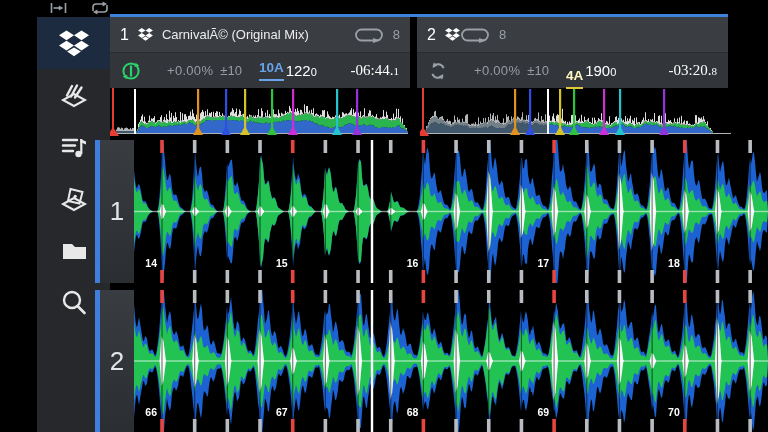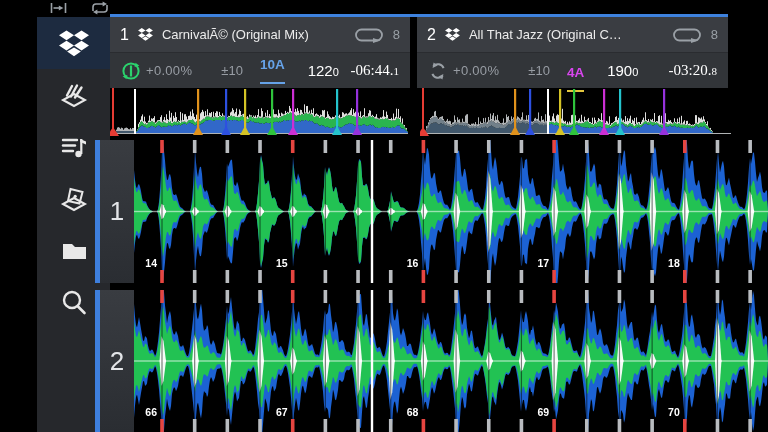--- a/index.html
+++ b/index.html
@@ -17,24 +17,24 @@
   
   .deck{position:absolute;top:17px;height:71px;}
   .deck1{left:110px;width:300px;}
   .deck2{left:417px;width:311px;}
   .title-row{height:35px;background:#3a3d42;display:flex;align-items:center;padding:0 10px;box-sizing:border-box;}
   .info-row{height:36px;background:#323539;border-top:1px solid #2a2c30;box-sizing:border-box;
             display:flex;align-items:center;padding:0 11px;}
   .deck-num{font-size:16px;color:#fff;margin-right:9px;}
   .title{flex:1;font-size:13px;color:#ececec;white-space:nowrap;overflow:hidden;margin-left:9px;}
   .loop-count{font-size:13px;color:#9aa0a6;margin-left:9px;}
-  .pitch{font-size:13px;color:#989da4;margin-left:5px;letter-spacing:.3px;}
-  .range{font-size:13px;color:#989da4;margin-left:29px;}
-  .keybox{margin-left:17px;font-size:13.5px;font-weight:bold;padding-bottom:10px;border-bottom:2.5px solid;}
-  .bpm{margin-left:23px;color:#fff;font-size:15px;}
+  .pitch{font-size:13px;color:#989da4;margin-left:26px;letter-spacing:.3px;}
+  .range{font-size:13px;color:#989da4;margin-left:7px;}
+  .keybox{margin-left:17px;font-size:13.5px;font-weight:bold;padding-bottom:4px;border-bottom:2.5px solid;}
+  .bpm{margin-left:2px;color:#fff;font-size:15px;}
   .small-digit{font-size:11px;}
   .time{margin-left:auto;color:#fff;font-size:15px;font-family:Liberation Serif, serif;}
   
   .ov{position:absolute;top:88px;height:48px;}
   
   .row{position:absolute;left:95px;width:673px;background:#000;}
   .row1{top:140px;height:143px;}
   .row2{top:290px;height:142px;}
   .rowlabel{position:absolute;left:0;top:0;width:39px;height:100%;}
   .bluebar{position:absolute;left:0;top:0;width:5px;height:100%;background:#3e7fdd;}
@@ -148,39 +148,38 @@
   </div>
 
   <div class="deck deck2">
     <div class="title-row">
       <span class="deck-num">2</span>
       <svg width="15" height="13" viewBox="0 0 24 21">
         <path fill="#fff" d="M6 0 L12 3.9 L6 7.8 L0 3.9 Z M18 0 L24 3.9 L18 7.8 L12 3.9 Z
           M6 8.2 L12 12.1 L6 16 L0 12.1 Z M18 8.2 L24 12.1 L18 16 L12 12.1 Z
           M6.5 16.9 L12 20.6 L17.5 16.9 L12 13.6 Z"></path>
       </svg>
-      <span class="title">All That Jazz (Original C…</span>
       <svg width="30" height="16" viewBox="0 0 30 16">
         <rect x="2" y="2.5" width="26" height="11" rx="5.5" fill="none" stroke="#9aa0a6" stroke-width="1.8"></rect>
         <polygon points="19,11 26.5,13.5 19,16" fill="#9aa0a6"></polygon>
       </svg>
       <span class="loop-count">8</span>
     </div>
     <div class="info-row">
       <svg width="20" height="20" viewBox="0 0 20 20">
         <g fill="none" stroke="#9aa0a6" stroke-width="2">
           <path d="M15.6,7.2 A6.4,6.4 0 0 0 5.2,5.0"></path>
           <path d="M4.4,12.8 A6.4,6.4 0 0 0 14.8,15.0"></path>
         </g>
         <polygon points="5.6,1.4 4.6,7.0 9.6,4.4" fill="#9aa0a6"></polygon>
         <polygon points="14.4,18.6 15.4,13.0 10.4,15.6" fill="#9aa0a6"></polygon>
       </svg>
       <span class="pitch">+0.00%</span>
       <span class="range">±10</span>
-      <span class="keybox" style="color: #d946ef; border-bottom-color: rgb(227, 198, 62); margin-top: 15px;">4A</span>
+      <span class="keybox" style="color: #fef9c3; border-bottom-color: rgb(227, 198, 62); margin-top: 15px;">4A</span>
       <span class="bpm"><span>190</span><span class="small-digit">0</span></span>
       <span class="time"><span>-03:20.</span><span class="small-digit">8</span></span>
     </div>
   </div>
 
   <svg id="ov0" class="ov" style="left:110px" width="300" height="48">
       <path d="M25.5,45L25.5,45M26.5,45L26.5,43.81224880597244M27.5,45L27.5,42.82602371138831M28.5,45L28.5,41.344909402169286M29.5,45L29.5,39.4787708076338M30.5,45L30.5,38.44899031923463M31.5,45L31.5,37.64444866664708M32.5,45L32.5,37.51336460597813M33.5,45L33.5,38.2900436449796M34.5,45L34.5,38.785040288046005M35.5,45L35.5,38.900754051283M36.5,45L36.5,39.9733827162534M37.5,45L37.5,40M38.5,45L38.5,39.11258529424667M39.5,45L39.5,39.37463015317917M40.5,45L40.5,38.37959569692612M41.5,45L41.5,37.90073436498642M42.5,45L42.5,37.99946702718735M43.5,45L43.5,38.6532350897789M44.5,45L44.5,38.81195117235184M45.5,45L45.5,39.507025516033174M46.5,45L46.5,38.505385506153104M47.5,45L47.5,38.04378091096878M48.5,45L48.5,37.11190348863602M49.5,45L49.5,37.723134219646454M50.5,45L50.5,38.47351876497269M51.5,45L51.5,39.216676723957065M52.5,45L52.5,38.876832568645476M53.5,45L53.5,38.49133123159409M54.5,45L54.5,38.74108761548996M55.5,45L55.5,38.84266082048416M56.5,45L56.5,38.84332040548325M57.5,45L57.5,38.22824723124504M58.5,45L58.5,37.156457275152206M59.5,45L59.5,37.94489515423775M60.5,45L60.5,37.208414608240126M61.5,45L61.5,38.2148581802845M62.5,45L62.5,38.045864111185075M63.5,45L63.5,37.382414638996124M64.5,45L64.5,36.74365364313125M65.5,45L65.5,37.159968483448026M66.5,45L66.5,36.78459590673447M67.5,45L67.5,37.303422319889066M68.5,45L68.5,36.424602216482164M69.5,45L69.5,36.864355796575545M70.5,45L70.5,37.72222411036491M71.5,45L71.5,36.75004879832268M72.5,45L72.5,36.33622516989708M73.5,45L73.5,35.76545256972313M74.5,45L74.5,35.55470296740532M75.5,45L75.5,35.88176349997521M76.5,45L76.5,36.78470179438591M77.5,45L77.5,35.92376365661622M78.5,45L78.5,35.07307491898537M79.5,45L79.5,34.38847709298134M80.5,45L80.5,34.72398057579994M81.5,45L81.5,35.37077251076698M82.5,45L82.5,35.47803309559822M83.5,45L83.5,36.25747950673104M84.5,45L84.5,37.14469528794289M85.5,45L85.5,37.18366535305977M86.5,45L86.5,36.263949996232995M87.5,45L87.5,36.607141643762596M88.5,45L88.5,37.34353302121163M89.5,45L89.5,36.272257292270666M90.5,45L90.5,36.28270837068558M91.5,45L91.5,35.346999520063406M92.5,45L92.5,35.23916746973992M93.5,45L93.5,34.46873337626458M94.5,45L94.5,33.92210604548455M95.5,45L95.5,32.83907455801965M96.5,45L96.5,32.35383610129357M97.5,45L97.5,32.47147905230523M98.5,45L98.5,32.08615657687187M99.5,45L99.5,32M100.5,45L100.5,32M101.5,45L101.5,32M102.5,45L102.5,33.00809843540192M103.5,45L103.5,32.401918053627014M104.5,45L104.5,32.675528335571286M105.5,45L105.5,32.00151402950287M106.5,45L106.5,32M107.5,45L107.5,32M108.5,45L108.5,32M109.5,45L109.5,32M110.5,45L110.5,32M111.5,45L111.5,32.61478724479675M112.5,45L112.5,32M113.5,45L113.5,32M114.5,45L114.5,32M115.5,45L115.5,32M116.5,45L116.5,32.558832669258116M117.5,45L117.5,32.69010555744171M118.5,45L118.5,32M119.5,45L119.5,32.588624930381776M120.5,45L120.5,32M121.5,45L121.5,32M122.5,45L122.5,32.42743625640869M123.5,45L123.5,32M124.5,45L124.5,32.06828238964081M125.5,45L125.5,32M126.5,45L126.5,32.249325489997865M127.5,45L127.5,32.446563959121704M128.5,45L128.5,33.103002882003786M129.5,45L129.5,32.96713335514069M130.5,45L130.5,32.74157102108002M131.5,45L131.5,32M132.5,45L132.5,32M133.5,45L133.5,32.9573216676712M134.5,45L134.5,33.0524566411972M135.5,45L135.5,33.45616226196289M136.5,45L136.5,34.490680027008054M137.5,45L137.5,34.58055248260498M138.5,45L138.5,34.48924913406372M139.5,45L139.5,33.509526097774504M140.5,45L140.5,32.561386889219285M141.5,45L141.5,33.040033692121504M142.5,45L142.5,34.03963462710381M143.5,45L143.5,33.31160804629326M144.5,45L144.5,34.35146018862724M145.5,45L145.5,34.63387691378594M146.5,45L146.5,34.459028863906866M147.5,45L147.5,34.88071165084839M148.5,45L148.5,34.3353374004364M149.5,45L149.5,35.29159507751465M150.5,45L150.5,35.29123079776764M151.5,45L151.5,35.31744923591614M152.5,45L152.5,35.011288434267044M153.5,45L153.5,35.83756642937661M154.5,45L154.5,35.532046002149585M155.5,45L155.5,34.78271128535271M156.5,45L156.5,34.59020786285401M157.5,45L157.5,35.026589167118075M158.5,45L158.5,35.00566753745079M159.5,45L159.5,35.231123393774034M160.5,45L160.5,34.851173061132435M161.5,45L161.5,34.6667140185833M162.5,45L162.5,34.46814326643944M163.5,45L163.5,34.479771107435226M164.5,45L164.5,33.89143518805504M165.5,45L165.5,33.98535012602807M166.5,45L166.5,33.91711677908898M167.5,45L167.5,33.82732352614403M168.5,45L168.5,34.368759936094285M169.5,45L169.5,33.3296135365963M170.5,45L170.5,34.2622585952282M171.5,45L171.5,33.3555563390255M172.5,45L172.5,33.51998865008355M173.5,45L173.5,32.47075912356377M174.5,45L174.5,32M175.5,45L175.5,32.996248197555545M176.5,45L176.5,32.39732587337494M177.5,45L177.5,32.176819396018985M178.5,45L178.5,32.411019277572635M179.5,45L179.5,32M180.5,45L180.5,32M181.5,45L181.5,32M182.5,45L182.5,32.3117097735405M183.5,45L183.5,32M184.5,45L184.5,32.803185898065564M185.5,45L185.5,33.30736480355263M186.5,45L186.5,33.32539284825325M187.5,45L187.5,33.358871310949326M188.5,45L188.5,33.160842126607896M189.5,45L189.5,32.74225401282311M190.5,45L190.5,33.310152500867844M191.5,45L191.5,32.326853150129324M192.5,45L192.5,32.26127230525017M193.5,45L193.5,32.86096849441529M194.5,45L194.5,32M195.5,45L195.5,32.262395763397215M196.5,45L196.5,32M197.5,45L197.5,32.96021544933319M198.5,45L198.5,33.171480655670166M199.5,45L199.5,32.3932519197464M200.5,45L200.5,33.11657538414001M201.5,45L201.5,32.990363073349M202.5,45L202.5,33.40232439041138M203.5,45L203.5,34.38975644111633M204.5,45L204.5,35.421525716781616M205.5,45L205.5,35.506701874732975M206.5,45L206.5,35.14656820297242M207.5,45L207.5,35.75298383235932M208.5,45L208.5,36.650025200843814M209.5,45L209.5,37.60235867500305M210.5,45L210.5,37.49485182762146M211.5,45L211.5,36.90861268043518M212.5,45L212.5,37.43939318656922M213.5,45L213.5,37.61909141540528M214.5,45L214.5,38.18647272586823M215.5,45L215.5,39.21740381717682M216.5,45L216.5,38.84978103637695M217.5,45L217.5,38.805468726158146M218.5,45L218.5,39.177453947067264M219.5,45L219.5,39.74182922840119M220.5,45L220.5,40M221.5,45L221.5,40M222.5,45L222.5,39.43306610584259M223.5,45L223.5,39.878797388076784M224.5,45L224.5,39.06005177497864M225.5,45L225.5,38.1734050989151M226.5,45L226.5,38.70080369114876M227.5,45L227.5,39.07123029828072M228.5,45L228.5,38.26358302235603M229.5,45L229.5,39.0384962618351M230.5,45L230.5,39.35054625272751M231.5,45L231.5,39.17859729528427M232.5,45L232.5,38.886209952831265M233.5,45L233.5,37.95359662771225M234.5,45L234.5,37.40999315977096M235.5,45L235.5,36.72144588828087M236.5,45L236.5,36.220121425390246M237.5,45L237.5,36.15316731929779M238.5,45L238.5,35.63404507637024M239.5,45L239.5,35.051229214668275M240.5,45L240.5,35.682100367546084M241.5,45L241.5,35.7959903717041M242.5,45L242.5,35.95807230472565M243.5,45L243.5,36.50055801868439M244.5,45L244.5,37.43752670288086M245.5,45L245.5,37.846364235877985M246.5,45L246.5,36.95434699058532M247.5,45L247.5,36.78874912858009M248.5,45L248.5,37.22878752350807M249.5,45L249.5,37.09173539876938M250.5,45L250.5,37.440881472826M251.5,45L251.5,37.81240327954292M252.5,45L252.5,36.88050330281257M253.5,45L253.5,36.44140956997871M254.5,45L254.5,36.19662348031997M255.5,45L255.5,37.12262128591537M256.5,45L256.5,37.58117500543594M257.5,45L257.5,37.898894083499904M258.5,45L258.5,37.372186219692225M259.5,45L259.5,36.8492086827755M260.5,45L260.5,36.634530156850815M261.5,45L261.5,37.49542180895805M262.5,45L262.5,36.88675624728202M263.5,45L263.5,37.483699816465375M264.5,45L264.5,38.5463722884655M265.5,45L265.5,39.51794518828392M266.5,45L266.5,39.09708642363548M267.5,45L267.5,39.75224256515503M268.5,45L268.5,40M269.5,45L269.5,40M270.5,45L270.5,40M271.5,45L271.5,39.131527709960935M272.5,45L272.5,38.966316419839856M273.5,45L273.5,38.94237984418869M274.5,45L274.5,39.175167387723924M275.5,45L275.5,38.964665883779524M276.5,45L276.5,39.5662707388401M277.5,45L277.5,39.102825599908826M278.5,45L278.5,39.96865063309669M279.5,45L279.5,39.77284463047981M280.5,45L280.5,39.411976891756055M281.5,45L281.5,40M282.5,45L282.5,38.90837004184723M283.5,45L283.5,39.252170199155806M284.5,45L284.5,39.89409720301628M285.5,45L285.5,38.981263822317125M286.5,45L286.5,38.05009765028954M287.5,45L287.5,37.624687027931216M288.5,45L288.5,37.38526409864426M289.5,45L289.5,37.68055890440941M290.5,45L290.5,39.32787245750427M291.5,45L291.5,40.40416261076927M292.5,45L292.5,40.46466999292374M293.5,45L293.5,40.75855837464333M294.5,45L294.5,41.194816539287565M295.5,45L295.5,42.20765695631504M296.5,45L296.5,42.922571667432784M297.5,45L297.5,43.91714519917965M298.5,45L298.5,45" stroke="#3168c9" stroke-width="1" fill="none"></path>
       <path d="M25.5,45L25.5,45M26.5,43.81224880597244L26.5,43.1346104103451M27.5,42.82602371138831L27.5,41.308103058363M28.5,41.344909402169286L28.5,39.121143349446356M29.5,39.4787708076338L29.5,35.94210485940179M30.5,38.44899031923463L30.5,34.254587823214635M31.5,37.64444866664708L31.5,33.18844453580678M32.5,37.51336460597813L32.5,33.93715249784291M33.5,38.2900436449796L33.5,35.21296611912549M34.5,38.785040288046005L34.5,36.23780933506787M35.5,38.900754051283L35.5,35.52579876072705M36.5,39.9733827162534L36.5,36.61382476054132M37.5,40L37.5,35.802303654700516M38.5,39.11258529424667L38.5,34.23089088872075M39.5,39.37463015317917L39.5,34.2522840924561M40.5,38.37959569692612L40.5,33.931807179003954M41.5,37.90073436498642L41.5,33.25946716740727M42.5,37.99946702718735L42.5,33.2912287183106M43.5,38.6532350897789L43.5,34.242716778069735M44.5,38.81195117235184L44.5,34.357171047478914M45.5,39.507025516033174L45.5,35.92009938433767M46.5,38.505385506153104L46.5,34.83286450579762M47.5,38.04378091096878L47.5,33.922920734435316M48.5,37.11190348863602L48.5,33.141980869323014M49.5,37.723134219646454L49.5,33.002528835088015M50.5,38.47351876497269L50.5,33.90008699372411M51.5,39.216676723957065L51.5,34.62878757789731M52.5,38.876832568645476L52.5,34.68944851234555M53.5,38.49133123159409L53.5,33.482405436784035M54.5,38.74108761548996L54.5,34.358199275285M55.5,38.84266082048416L55.5,34.61898990944028M56.5,38.84332040548325L56.5,35.3575271256268M57.5,38.22824723124504L57.5,35.100479716807605M58.5,37.156457275152206L58.5,33.221687311679126M59.5,37.94489515423775L59.5,34.09713739231229M60.5,37.208414608240126L60.5,33.2344035513699M61.5,38.2148581802845L61.5,35.045290262252095M62.5,38.045864111185075L62.5,35.23154018595815M63.5,37.382414638996124L63.5,34.038136423379186M64.5,36.74365364313125L64.5,33.523512781411405M65.5,37.159968483448026L65.5,34.11106199100613M66.5,36.78459590673447L66.5,33.44248555973172M67.5,37.303422319889066L67.5,34.799751413613556M68.5,36.424602216482164L68.5,33.16655959561467M69.5,36.864355796575545L69.5,34.15970267727971M70.5,37.72222411036491L70.5,35.07402414157987M71.5,36.75004879832268L71.5,33.56900590732694M72.5,36.33622516989708L72.5,33.88428415134549M73.5,35.76545256972313L73.5,33.76545256972313M74.5,35.55470296740532L74.5,33.52573661208153M75.5,35.88176349997521L75.5,33.88176349997521M76.5,36.78470179438591L76.5,34.601837527751925M77.5,35.92376365661622L77.5,33.55207466483117M78.5,35.07307491898537L78.5,32.43510522842408M79.5,34.38847709298134L79.5,32.004703998565674M80.5,34.72398057579994L80.5,32.04640817642212M81.5,35.37077251076698L81.5,32.02160839438439M82.5,35.47803309559822L82.5,31.26885685324669M83.5,36.25747950673104L83.5,32.33105353116989M84.5,37.14469528794289L84.5,33.68614800572396M85.5,37.18366535305977L85.5,34.506571513414386M86.5,36.263949996232995L86.5,33.32587121129037M87.5,36.607141643762596L87.5,33.019074565172204M88.5,37.34353302121163L88.5,34.32945926189423M89.5,36.272257292270666L89.5,32.861484819650656M90.5,36.28270837068558L90.5,33.491740328073504M91.5,35.346999520063406L91.5,32.43902107477189M92.5,35.23916746973992L92.5,31.650799715518957M93.5,34.46873337626458L93.5,30.702159655094157M94.5,33.92210604548455L94.5,30.769632875919346M95.5,32.83907455801965L95.5,29.16905092000962M96.5,32.35383610129357L96.5,28.473123872280123M97.5,32.47147905230523L97.5,28.515608537197117M98.5,32.08615657687187L98.5,28.390589082241057M99.5,32L99.5,28.75290407538414M100.5,32L100.5,29.39780883193016M101.5,32L101.5,28.816491097211838M102.5,33.00809843540192L102.5,30.41912127733231M103.5,32.401918053627014L103.5,29.233228409290312M104.5,32.675528335571286L104.5,29.600310242176054M105.5,32.00151402950287L105.5,28.68525096178055M106.5,32L106.5,29.30464149713516M107.5,32L107.5,29.564542615413664M108.5,32L108.5,29.082472836971284M109.5,32L109.5,28.223668348789214M110.5,32L110.5,28.054997527599333M111.5,32.61478724479675L111.5,29.050035697221755M112.5,32L112.5,28.247355419397355M113.5,32L113.5,28.44150851368904M114.5,32L114.5,28.689656192064284M115.5,32L115.5,29.44618290066719M116.5,32.558832669258116L116.5,30.111676293611524M117.5,32.69010555744171L117.5,30.21493747830391M118.5,32L118.5,28.821147519350053M119.5,32.588624930381776L119.5,29.134323048591614M120.5,32L120.5,27.9214727640152M121.5,32L121.5,27.414379906654357M122.5,32.42743625640869L122.5,28.506758522987365M123.5,32L123.5,28.20745482444763M124.5,32.06828238964081L124.5,28.385086584091184M125.5,32L125.5,28.97783546447754M126.5,32.249325489997865L126.5,29.04693603515625M127.5,32.446563959121704L127.5,28.899398422241212M128.5,33.103002882003786L128.5,29.401808112859726M129.5,32.96713335514069L129.5,29.245992606878282M130.5,32.74157102108002L130.5,28.583731025457386M131.5,32L131.5,28.23459207415581M132.5,32L132.5,27.339639347791675M133.5,32.9573216676712L133.5,28.987493526935577M134.5,33.0524566411972L134.5,29.261483776569367M135.5,33.45616226196289L135.5,29.343734371662137M136.5,34.490680027008054L136.5,30.337879908829926M137.5,34.58055248260498L137.5,31.292389262467623M138.5,34.48924913406372L138.5,30.68167034462094M139.5,33.509526097774504L139.5,28.865070200711486M140.5,32.561386889219285L140.5,28.389075953513384M141.5,33.040033692121504L141.5,28.518440348654984M142.5,34.03963462710381L142.5,30.392848635464908M143.5,33.31160804629326L143.5,28.93690571859479M144.5,34.35146018862724L144.5,30.149761582911015M145.5,34.63387691378594L145.5,30.31401519924403M146.5,34.459028863906866L146.5,30.30272889882327M147.5,34.88071165084839L147.5,29.860453279316427M148.5,34.3353374004364L148.5,28.85682512074709M149.5,35.29159507751465L149.5,29.816453744471076M150.5,35.29123079776764L150.5,29.935313226282595M151.5,35.31744923591614L151.5,29.795395852625376M152.5,35.011288434267044L152.5,28.800973565876482M153.5,35.83756642937661L153.5,30.454777146875863M154.5,35.532046002149585L154.5,30.227849306166174M155.5,34.78271128535271L155.5,28.82959681898356M156.5,34.59020786285401L156.5,29.257269258797173M157.5,35.026589167118075L157.5,29.765953798592093M158.5,35.00566753745079L158.5,29.3456754937768M159.5,35.231123393774034L159.5,30.002488924562932M160.5,34.851173061132435L160.5,30.266577745974068M161.5,34.6667140185833L161.5,29.974867464601996M162.5,34.46814326643944L162.5,29.611123491823676M163.5,34.479771107435226L163.5,29.463431765139102M164.5,33.89143518805504L164.5,29.679253222048285M165.5,33.98535012602807L165.5,29.598443056643013M166.5,33.91711677908898L166.5,28.90457136780024M167.5,33.82732352614403L167.5,29.532403780519964M168.5,34.368759936094285L168.5,30.055975176393986M169.5,33.3296135365963L169.5,28.98991034179926M170.5,34.2622585952282L170.5,29.246904535591604M171.5,33.3555563390255L171.5,28.34381424933672M172.5,33.51998865008355L172.5,28.19989144355059M173.5,32.47075912356377L173.5,27.626257486641407M174.5,32L174.5,26.834388805925844M175.5,32.996248197555545L175.5,27.18124582320452M176.5,32.39732587337494L176.5,26.00620882064104M177.5,32.176819396018985L177.5,24.9809726908803M178.5,32.411019277572635L178.5,25.928327961266042M179.5,32L179.5,24.90143358260393M180.5,32L180.5,24.270019693672655M181.5,32L181.5,24.877376098930835M182.5,32.3117097735405L182.5,24.6306140139699M183.5,32L183.5,24.720408828556536M184.5,32.803185898065564L184.5,26.410795547068115M185.5,33.30736480355263L185.5,27.41600680500269M186.5,33.32539284825325L186.5,27.896034194529058M187.5,33.358871310949326L187.5,27.08209757953882M188.5,33.160842126607896L188.5,27.14940753132105M189.5,32.74225401282311L189.5,26.454827834665778M190.5,33.310152500867844L190.5,27.325295539200305M191.5,32.326853150129324L191.5,26.22861470729113M192.5,32.26127230525017L192.5,26.077832312881952M193.5,32.86096849441529L193.5,27.260152472555642M194.5,32L194.5,25.552628172934053M195.5,32.262395763397215L195.5,25.432302321493623M196.5,32L196.5,24.895015968382356M197.5,32.96021544933319L197.5,25.874613006412982M198.5,33.171480655670166L198.5,25.865713699162004M199.5,32.3932519197464L199.5,25.260146911442277M200.5,33.11657538414001L200.5,26.65810790210962M201.5,32.990363073349L201.5,25.988151313364508M202.5,33.40232439041138L202.5,26.832603599131108M203.5,34.38975644111633L203.5,28.601006026566026M204.5,35.421525716781616L204.5,28.993967474997042M205.5,35.506701874732975L205.5,28.596281851828103M206.5,35.14656820297242L206.5,27.56064456850291M207.5,35.75298383235932L207.5,28.19545400887728M208.5,36.650025200843814L208.5,28.37109825760126M209.5,37.60235867500305L209.5,29.862223310768602M210.5,37.49485182762146L210.5,29.241317625343797M211.5,36.90861268043518L211.5,28.380275221168993M212.5,37.43939318656922L212.5,28.43939318656922M213.5,37.61909141540528L213.5,28.962791395187384M214.5,38.18647272586823L214.5,29.549753850698472M215.5,39.21740381717682L215.5,30.91082748174668M216.5,38.84978103637695L216.5,30.034330213069914M217.5,38.805468726158146L217.5,29.934676206111913M218.5,39.177453947067264L218.5,30.177453947067264M219.5,39.74182922840119L219.5,31.276213026046754M220.5,40L220.5,31.007418990135193M221.5,40L221.5,31.491774117946626M222.5,39.43306610584259L222.5,30.99853338003159M223.5,39.878797388076784L223.5,31.050568521022797M224.5,39.06005177497864L224.5,30.370351922512057M225.5,38.1734050989151L225.5,29.173405098915097M226.5,38.70080369114876L226.5,29.700803691148757M227.5,39.07123029828072L227.5,30.071230298280717M228.5,38.26358302235603L228.5,29.29171102643013M229.5,39.0384962618351L229.5,30.16273720264435M230.5,39.35054625272751L230.5,30.43541086316109M231.5,39.17859729528427L231.5,30.17859729528427M232.5,38.886209952831265L232.5,29.886209952831265M233.5,37.95359662771225L233.5,28.95359662771225M234.5,37.40999315977096L234.5,29.13973897695541M235.5,36.72144588828087L235.5,28.130064767599105M236.5,36.220121425390246L236.5,27.55407790541649M237.5,36.15316731929779L237.5,27.660265970230107M238.5,35.63404507637024L238.5,27.068195581436157M239.5,35.051229214668275L239.5,27.29051728248596M240.5,35.682100367546084L240.5,27.456148713827133M241.5,35.7959903717041L241.5,27.440337175130843M242.5,35.95807230472565L242.5,28.116508668661115M243.5,36.50055801868439L243.5,27.962039750814434M244.5,37.43752670288086L244.5,28.65223249197006M245.5,37.846364235877985L245.5,28.889671075344076M246.5,36.95434699058532L246.5,27.95434699058532M247.5,36.78874912858009L247.5,28.392408376932146M248.5,37.22878752350807L248.5,28.495635992288584M249.5,37.09173539876938L249.5,29.169563925266267M250.5,37.440881472826L250.5,29.726014715433116M251.5,37.81240327954292L251.5,30.55739632248878M252.5,36.88050330281257L252.5,29.349691015481945M253.5,36.44140956997871L253.5,28.283758169412607M254.5,36.19662348031997L254.5,28.937036383152M255.5,37.12262128591537L255.5,29.626624876260756M256.5,37.58117500543594L256.5,29.383497053384776M257.5,37.898894083499904L257.5,29.431966978311536M258.5,37.372186219692225L258.5,28.763575178384777M259.5,36.8492086827755L259.5,27.929543364048005M260.5,36.634530156850815L260.5,28.425024092197418M261.5,37.49542180895805L261.5,29.280648046731944M262.5,36.88675624728202L262.5,28.331623464822762M263.5,37.483699816465375L263.5,29.090997266769406M264.5,38.5463722884655L264.5,30.394180584698912M265.5,39.51794518828392L265.5,30.693594212085003M266.5,39.09708642363548L266.5,30.778837818652388M267.5,39.75224256515503L267.5,30.75224256515503M268.5,40L268.5,31.442616200447084M269.5,40L269.5,31.621552425622937M270.5,40L270.5,31.121713709831237M271.5,39.131527709960935L271.5,30.97473075389862M272.5,38.966316419839856L272.5,30.73200448155403M273.5,38.94237984418869L273.5,31.40828989744187M274.5,39.175167387723924L274.5,31.098801082372667M275.5,38.964665883779524L275.5,30.153504985570905M276.5,39.5662707388401L276.5,30.77585066556931M277.5,39.102825599908826L277.5,30.286373507976528M278.5,39.96865063309669L278.5,31.66391289830208M279.5,39.77284463047981L279.5,31.999718791246412M280.5,39.411976891756055L280.5,32.03947136998176M281.5,40L281.5,32.66922798752785M282.5,38.90837004184723L282.5,32.29734671711922M283.5,39.252170199155806L283.5,32.33302114009857M284.5,39.89409720301628L284.5,32.432652205228806M285.5,38.981263822317125L285.5,31.890928190946582M286.5,38.05009765028954L286.5,30.4191497027874M287.5,37.624687027931216L287.5,30.519536375999454M288.5,37.38526409864426L288.5,30.54951924085617M289.5,37.68055890440941L289.5,31.063382967710496M290.5,39.32787245750427L290.5,34.110836668610574M291.5,40.40416261076927L291.5,35.38946243934333M292.5,40.46466999292374L292.5,35.8087270192802M293.5,40.75855837464333L293.5,37.29056369699538M294.5,41.194816539287565L294.5,38.55861301213503M295.5,42.20765695631504L295.5,40.38797461353243M296.5,42.922571667432784L296.5,41.63405316725373M297.5,43.91714519917965L297.5,43.30948252387345M298.5,45L298.5,45" stroke="#2ab54e" stroke-width="1" fill="none"></path>
       <path d="M25.5,45L25.5,45M26.5,43.1346104103451L26.5,42.96739721422616M27.5,41.308103058363L27.5,40.97009385547283M28.5,39.121143349446356L28.5,35.774870336574686M29.5,35.94210485940179L29.5,34.140828179660865M30.5,34.254587823214635L30.5,31.781619633659123M31.5,33.18844453580678L31.5,28.25397018359242M32.5,33.93715249784291L32.5,26.429823942491925M33.5,35.21296611912549L33.5,33.27824216216959M34.5,36.23780933506787L34.5,28.672352649856144M35.5,35.52579876072705L35.5,33.49317037993181M36.5,36.61382476054132L36.5,34.91634113242573M37.5,35.802303654700516L37.5,34.78365983618605M38.5,34.23089088872075L38.5,32.67782253821469M39.5,34.2522840924561L39.5,27.56606090455748M40.5,33.931807179003954L40.5,32.840635728005125M41.5,33.25946716740727L41.5,30.29399501946222M42.5,33.2912287183106L42.5,30.78698334611237M43.5,34.242716778069735L43.5,29.974249385757147M44.5,34.357171047478914L44.5,28.17423186785422M45.5,35.92009938433767L45.5,34.59567207880941M46.5,34.83286450579762L46.5,33.76082646752287M47.5,33.922920734435316L47.5,32.28955409356774M48.5,33.141980869323014L48.5,32.11353002664323M49.5,33.002528835088015L49.5,32.00063266856087M50.5,33.90008699372411L50.5,29.096081441726163M51.5,34.62878757789731L51.5,27.22664821867091M52.5,34.68944851234555L52.5,33.66535084576228M53.5,33.482405436784035L53.5,31.83202925261697M54.5,34.358199275285L54.5,29.102870113087977M55.5,34.61898990944028L55.5,32.291446325217784M56.5,35.3575271256268L56.5,26.225281075888017M57.5,35.100479716807605L57.5,31.032967644072688M58.5,33.221687311679126L58.5,32.21498194559417M59.5,34.09713739231229L59.5,22.73939938916223M60.5,33.2344035513699L60.5,29.547432865311208M61.5,35.045290262252095L61.5,24.845580400084494M62.5,35.23154018595815L62.5,33.59473784346908M63.5,34.038136423379186L63.5,27.844908671304257M64.5,33.523512781411405L64.5,29.852803355397185M65.5,34.11106199100613L65.5,24.210134534098806M66.5,33.44248555973172L66.5,29.046782642760377M67.5,34.799751413613556L67.5,33.66077566815823M68.5,33.16655959561467L68.5,32.10093225643419M69.5,34.15970267727971L69.5,32.97508583846367M70.5,35.07402414157987L70.5,23.913168713468885M71.5,33.56900590732694L71.5,32.563812193234305M72.5,33.88428415134549L72.5,25.3046039058324M73.5,33.76545256972313L73.5,31.972084715125M74.5,33.52573661208153L74.5,26.300250456662834M75.5,33.88176349997521L75.5,26.131740041840246M76.5,34.601837527751925L76.5,28.431326782707885M77.5,33.55207466483117L77.5,31.28196441855345M78.5,32.43510522842408L78.5,27.982606103234332M79.5,32.004703998565674L79.5,27.61312390855776M80.5,32.04640817642212L80.5,23.515932809593735M81.5,32.02160839438439L81.5,28.146352385062652M82.5,31.26885685324669L82.5,21.39443928557509M83.5,32.33105353116989L83.5,25.37042757518671M84.5,33.68614800572396L84.5,28.927311762663386M85.5,34.506571513414386L85.5,31.082994462110523M86.5,33.32587121129037L86.5,26.640114225035774M87.5,33.019074565172204L87.5,32.01907199279462M88.5,34.32945926189423L88.5,27.536924722378487M89.5,32.861484819650656L89.5,31.32914716859093M90.5,33.491740328073504L90.5,25.333707437093928M91.5,32.43902107477189L91.5,24.11691874617124M92.5,31.650799715518957L92.5,21.856236355058936M93.5,30.702159655094157L93.5,23.630169798643387M94.5,30.769632875919346L94.5,28.03004470781512M95.5,29.16905092000962L95.5,23.10759337625232M96.5,28.473123872280123L96.5,27.456724942076306M97.5,28.515608537197117L97.5,21.270813743768283M98.5,28.390589082241057L98.5,27.389681967577598M99.5,28.75290407538414L99.5,24.814680671589677M100.5,29.39780883193016L100.5,25.173106235398034M101.5,28.816491097211838L101.5,24.015013781076725M102.5,30.41912127733231L102.5,29.411980165964334M103.5,29.233228409290312L103.5,23.708588798149588M104.5,29.600310242176054L104.5,28.447828959369293M105.5,28.68525096178055L105.5,25.01468329699241M106.5,29.30464149713516L106.5,23.203001325939347M107.5,29.564542615413664L107.5,23.489087729225822M108.5,29.082472836971284L108.5,28.007460525171712M109.5,28.223668348789214L109.5,23.96188580173599M110.5,28.054997527599333L110.5,27.054474705701708M111.5,29.050035697221755L111.5,28.04999593304546M112.5,28.247355419397355L112.5,25.32857483255325M113.5,28.44150851368904L113.5,27.44055370772726M114.5,28.689656192064284L114.5,27.68965618607441M115.5,29.44618290066719L115.5,27.29460734418155M116.5,30.111676293611524L116.5,21.930224614924175M117.5,30.21493747830391L117.5,29.153756466797837M118.5,28.821147519350053L118.5,27.82106701838423M119.5,29.134323048591614L119.5,28.133396713511168M120.5,27.9214727640152L120.5,24.454145483057673M121.5,27.414379906654357L121.5,23.554509588482837M122.5,28.506758522987365L122.5,20.22529774523846M123.5,28.20745482444763L123.5,21.88611636405236M124.5,28.385086584091184L124.5,25.49016539779943M125.5,28.97783546447754L125.5,23.96205319020552M126.5,29.04693603515625L126.5,20.49733885400942M127.5,28.899398422241212L127.5,27.895046234953583M128.5,29.401808112859726L128.5,26.46589605151611M129.5,29.245992606878282L129.5,21.435577191220958M130.5,28.583731025457386L130.5,22.956027318078288M131.5,28.23459207415581L131.5,27.071702477314076M132.5,27.339639347791675L132.5,26.327814409066832M133.5,28.987493526935577L133.5,25.809237663896432M134.5,29.261483776569367L134.5,28.261032363936337M135.5,29.343734371662137L135.5,23.603269415864652M136.5,30.337879908829926L136.5,29.337799749943585M137.5,31.292389262467623L137.5,28.109690651084886M138.5,30.68167034462094L138.5,29.679076652348204M139.5,28.865070200711486L139.5,26.540079570405094M140.5,28.389075953513384L140.5,27.37806838531771M141.5,28.518440348654984L141.5,27.353926585639755M142.5,30.392848635464908L142.5,29.175671328616172M143.5,28.93690571859479L143.5,27.55780892535718M144.5,30.149761582911015L144.5,28.724261151609465M145.5,30.31401519924403L145.5,27.338820370948152M146.5,30.30272889882327L146.5,29.302106301681526M147.5,29.860453279316427L147.5,27.01367840506605M148.5,28.85682512074709L148.5,21.14309139650053M149.5,29.816453744471076L149.5,28.317480275579634M150.5,29.935313226282595L150.5,28.503786400008803M151.5,29.795395852625376L151.5,20.26577090605931M152.5,28.800973565876482L152.5,23.057540154414635M153.5,30.454777146875863L153.5,29.45465409792643M154.5,30.227849306166174L154.5,29.22412363338416M155.5,28.82959681898356L155.5,24.65290740749475M156.5,29.257269258797173L156.5,28.230967432037087M157.5,29.765953798592093L157.5,22.09637046683386M158.5,29.3456754937768L158.5,28.29588473440426M159.5,30.002488924562932L159.5,26.10275866334956M160.5,30.266577745974068L160.5,28.39715666490205M161.5,29.974867464601996L161.5,26.39877456268231M162.5,29.611123491823676L162.5,20.53898546949774M163.5,29.463431765139102L163.5,21.377564579363657M164.5,29.679253222048285L164.5,26.1081445796724M165.5,29.598443056643013L165.5,26.176166698467647M166.5,28.90457136780024L166.5,26.13210920852863M167.5,29.532403780519964L167.5,27.631483048139305M168.5,30.055975176393986L168.5,21.669526032944667M169.5,28.98991034179926L169.5,25.317861812323297M170.5,29.246904535591604L170.5,28.18192752268093M171.5,28.34381424933672L171.5,24.689696796349857M172.5,28.19989144355059L172.5,25.60369675590161M173.5,27.626257486641407L173.5,26.324754733897805M174.5,26.834388805925844L174.5,25.830822162804132M175.5,27.18124582320452L175.5,22.88479124618877M176.5,26.00620882064104L176.5,24.99942876915372M177.5,24.9809726908803L177.5,23.85634780528905M178.5,25.928327961266042L178.5,24.46440826274983M179.5,24.90143358260393L179.5,17.950293701544147M180.5,24.270019693672655L180.5,20.324790738637216M181.5,24.877376098930835L181.5,23.10458566551126M182.5,24.6306140139699L182.5,14.110091515138837M183.5,24.720408828556536L183.5,21.284923467730675M184.5,26.410795547068115L184.5,24.039797856677442M185.5,27.41600680500269L185.5,20.823926254444327M186.5,27.896034194529058L186.5,23.632504468503242M187.5,27.08209757953882L187.5,20.113321843329103M188.5,27.14940753132105L188.5,22.817903183170692M189.5,26.454827834665778L189.5,25.41747415965637M190.5,27.325295539200305L190.5,21.757311650434616M191.5,26.22861470729113L191.5,22.04876703943389M192.5,26.077832312881952L192.5,24.53933891762174M193.5,27.260152472555642L193.5,26.25579265131255M194.5,25.552628172934053L194.5,16.348822477731506M195.5,25.432302321493623L195.5,24.403787649338987M196.5,24.895015968382356L196.5,18.075638275048735M197.5,25.874613006412982L197.5,17.94193284311071M198.5,25.865713699162004L198.5,24.437346435625937M199.5,25.260146911442277L199.5,22.596083023023947M200.5,26.65810790210962L200.5,25.55340192977031M201.5,25.988151313364508L201.5,21.713647706047993M202.5,26.832603599131108L202.5,25.012230638254223M203.5,28.601006026566026L203.5,20.216823670475105M204.5,28.993967474997042L204.5,27.825053305012737M205.5,28.596281851828103L205.5,26.080157998547946M206.5,27.56064456850291L206.5,25.381764006913528M207.5,28.19545400887728L207.5,26.37019772509294M208.5,28.37109825760126L208.5,26.937781405389906M209.5,29.862223310768602L209.5,28.110146776151073M210.5,29.241317625343797L210.5,26.4752910080816M211.5,28.380275221168993L211.5,27.1056157607566M212.5,28.43939318656922L212.5,22.13483734496429M213.5,28.962791395187384L213.5,22.564267329963002M214.5,29.549753850698472L214.5,21.929895866194364M215.5,30.91082748174668L215.5,29.746133858797172M216.5,30.034330213069914L216.5,28.880438197496083M217.5,29.934676206111913L217.5,23.343573490377576M218.5,30.177453947067264L218.5,26.3129243357136M219.5,31.276213026046754L219.5,28.124738712224023M220.5,31.007418990135193L220.5,29.31327014935599M221.5,31.491774117946626L221.5,30.211702140389356M222.5,30.99853338003159L222.5,28.73959073602159M223.5,31.050568521022797L223.5,29.071350960351854M224.5,30.370351922512057L224.5,29.249373226662403M225.5,29.173405098915097L225.5,27.420130431085806M226.5,29.700803691148757L226.5,27.95084547037569M227.5,30.071230298280717L227.5,28.835719689700557M228.5,29.29171102643013L228.5,28.28064738353653M229.5,30.16273720264435L229.5,26.68446350817417M230.5,30.43541086316109L230.5,29.42888379387818M231.5,30.17859729528427L231.5,28.92796285051661M232.5,29.886209952831265L232.5,24.153296574228065M233.5,28.95359662771225L233.5,24.691202132986852M234.5,29.13973897695541L234.5,26.291386764368156M235.5,28.130064767599105L235.5,25.513777855183037M236.5,27.55407790541649L236.5,25.24345984360107M237.5,27.660265970230107L237.5,26.39961554805676M238.5,27.068195581436157L238.5,25.395938329733823M239.5,27.29051728248596L239.5,24.33955386003184M240.5,27.456148713827133L240.5,22.264597091950343M241.5,27.440337175130843L241.5,20.132831814300566M242.5,28.116508668661115L242.5,26.810274208387494M243.5,27.962039750814434L243.5,21.211960906763426M244.5,28.65223249197006L244.5,25.125527795849642M245.5,28.889671075344076L245.5,23.736353368769716M246.5,27.95434699058532L246.5,26.364858719142504M247.5,28.392408376932146L247.5,19.003798764725502M248.5,28.495635992288584L248.5,24.570850284952506M249.5,29.169563925266267L249.5,28.153351201476138M250.5,29.726014715433116L250.5,23.39194379150183M251.5,30.55739632248878L251.5,29.106534157389028M252.5,29.349691015481945L252.5,27.791794935463944M253.5,28.283758169412607L253.5,27.06971555603269M254.5,28.937036383152L254.5,20.222474952568103M255.5,29.626624876260756L255.5,28.58937716906045M256.5,29.383497053384776L256.5,28.353219151383506M257.5,29.431966978311536L257.5,28.43083228175841M258.5,28.763575178384777L258.5,25.234339186921677M259.5,27.929543364048005L259.5,22.17125303589789M260.5,28.425024092197418L260.5,22.706556361694282M261.5,29.280648046731944L261.5,27.800653949765003M262.5,28.331623464822762L262.5,26.801032179222616M263.5,29.090997266769406L263.5,27.99456812453997M264.5,30.394180584698912L264.5,29.272263085604628M265.5,30.693594212085003L265.5,28.579092809247125M266.5,30.778837818652388L266.5,26.1260406011357M267.5,30.75224256515503L267.5,29.729546660990604M268.5,31.442616200447084L268.5,30.42557648515344M269.5,31.621552425622937L269.5,30.6176962881096M270.5,31.121713709831237L270.5,29.278979637277214M271.5,30.97473075389862L271.5,29.62677277541196M272.5,30.73200448155403L272.5,28.608659664992796M273.5,31.40828989744187L273.5,22.102704526682707M274.5,31.098801082372667L274.5,28.446220315461908M275.5,30.153504985570905L275.5,29.12585358369136M276.5,30.77585066556931L276.5,23.604781007367638M277.5,30.286373507976528L277.5,26.932609128397807M278.5,31.66391289830208L278.5,30.661674014236777M279.5,31.999718791246412L279.5,30.996714957458952M280.5,32.03947136998176L280.5,30.98543918639526M281.5,32.66922798752785L281.5,29.8238654470709M282.5,32.29734671711922L282.5,31.297346445160006M283.5,32.33302114009857L283.5,25.530527796143453M284.5,32.432652205228806L284.5,30.670587285714397M285.5,31.890928190946582L285.5,28.85570431220009M286.5,30.4191497027874L286.5,20.627797143866584M287.5,30.519536375999454L287.5,29.492931541863616M288.5,30.54951924085617L288.5,20.975642186760616M289.5,31.063382967710496L289.5,29.903367798386615M290.5,34.110836668610574L290.5,28.25564718574721M291.5,35.38946243934333L291.5,34.68935734618374M292.5,35.8087270192802L292.5,30.448994187805237M293.5,37.29056369699538L293.5,36.79046943698802M294.5,38.55861301213503L294.5,37.05891614936135M295.5,40.38797461353243L295.5,39.861909939871914M296.5,41.63405316725373L296.5,40.08713296088381M297.5,43.30948252387345L297.5,43.20787951546751M298.5,45L298.5,45" stroke="#dededd" stroke-width="1" fill="none"></path>
       <path d="M6.5,45L6.5,42.28197306394577M7.5,45L7.5,41.80654186010361M8.5,45L8.5,41.26773524284363M9.5,45L9.5,41.670389890670776M10.5,45L10.5,42.95596385002136M11.5,45L11.5,41.60619807243347M12.5,45L12.5,41.76758074760437M13.5,45L13.5,41.813347578048706M14.5,45L14.5,41.680388152599335M15.5,45L15.5,41.81908130645752M16.5,45L16.5,42.360188484191895M17.5,45L17.5,41.78581714630127M18.5,45L18.5,41.461201667785645M19.5,45L19.5,41.73595142364502M20.5,45L20.5,42.31905072927475M21.5,45L21.5,42.7933247089386M22.5,45L22.5,41.9842609167099M23.5,45L23.5,41.466145515441895M24.5,45L24.5,41.16130542755127" stroke="#41576b" stroke-width="1" fill="none"></path>

